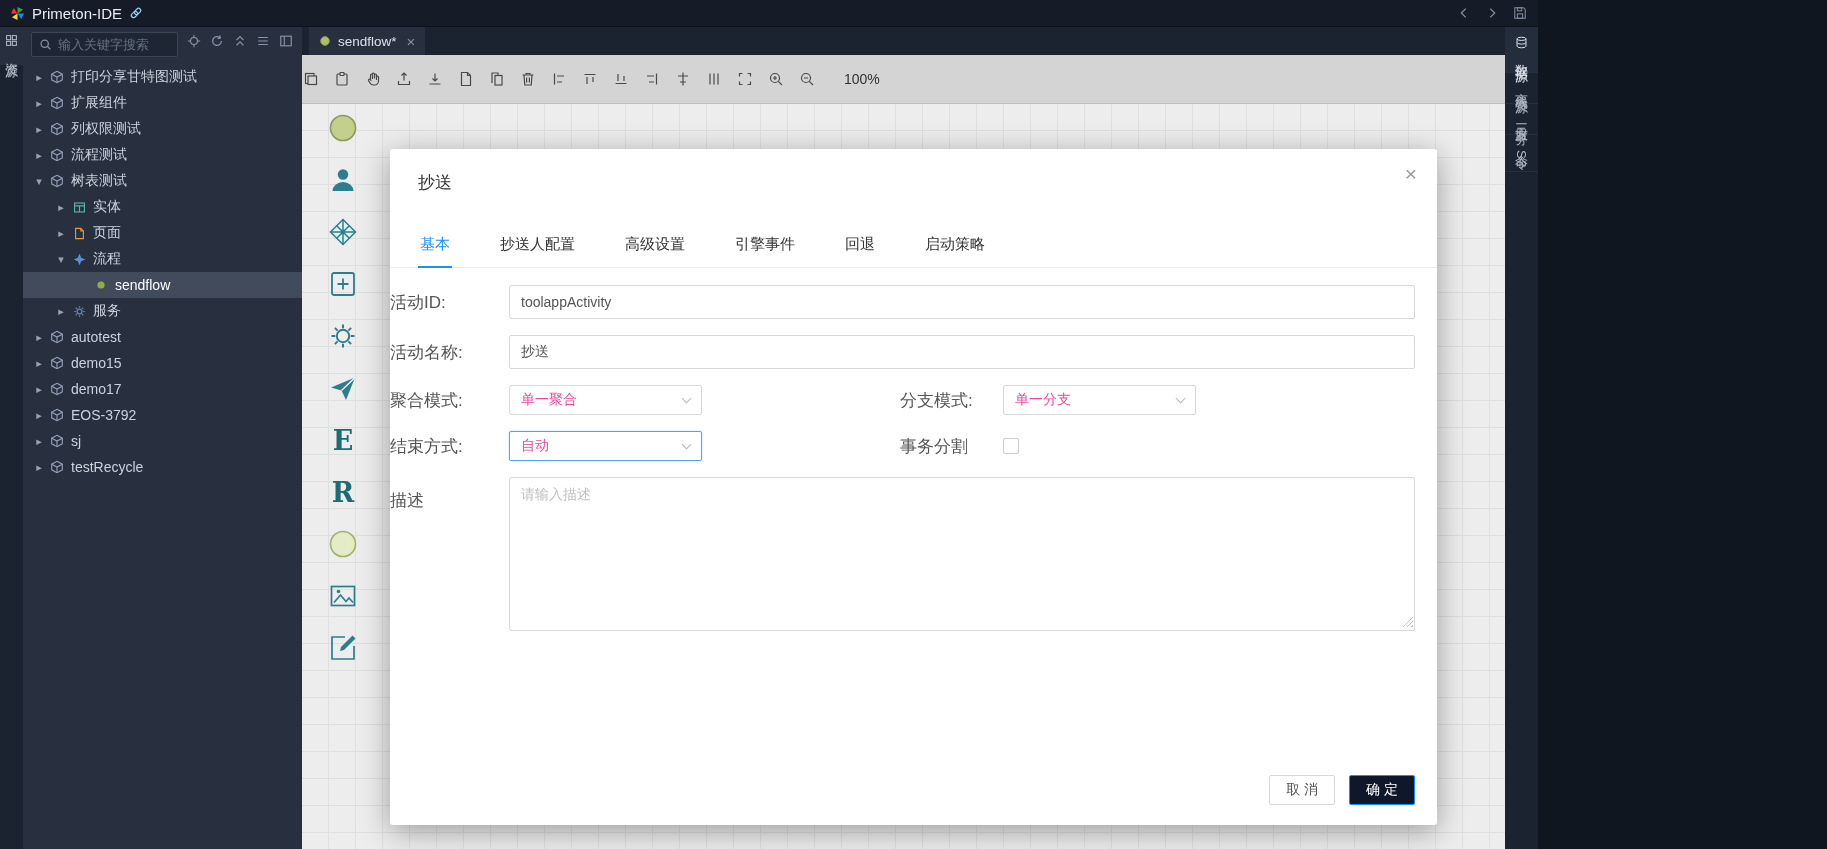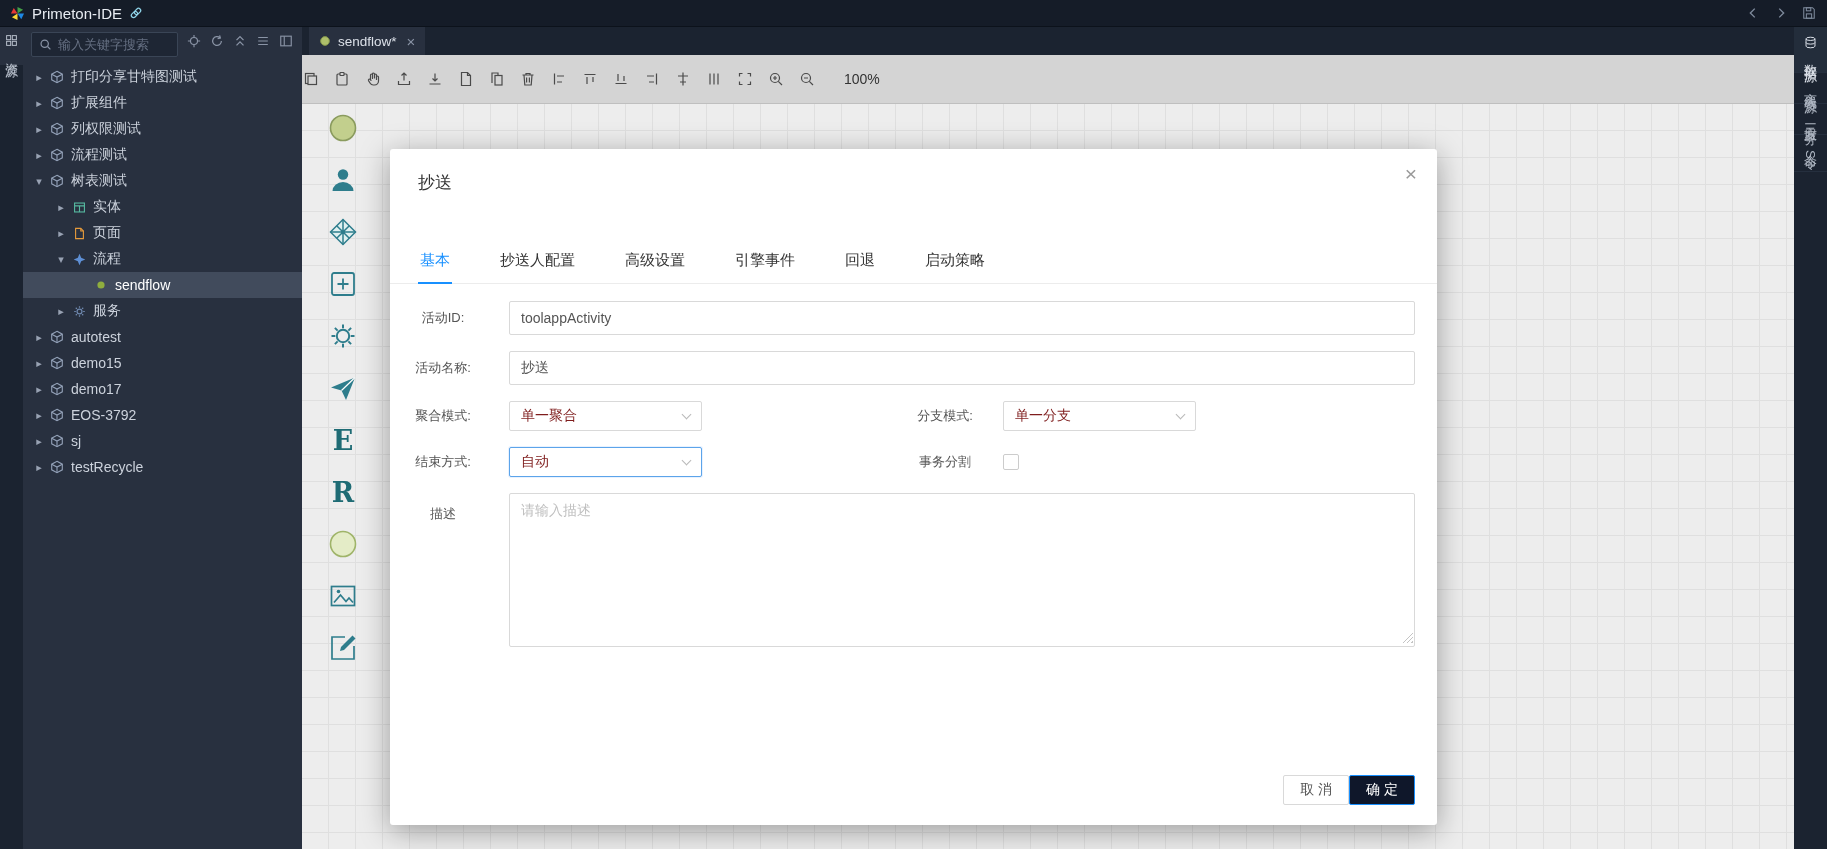--- a/index.html
+++ b/index.html
@@ -1,17 +1,17 @@
 <!DOCTYPE html>
 <html><head>
 <meta charset="utf-8">
 <style>
   *{margin:0;padding:0;box-sizing:border-box}
   html,body{width:1827px;height:849px;overflow:hidden;background:#10161f}
-  #app{position:relative;width:1827px;height:849px;font-family:"Liberation Sans","DejaVu Sans",sans-serif;font-size:14px;color:#333}
+  #app{position:relative;width:1538px;height:849px;font-family:"Liberation Sans","DejaVu Sans",sans-serif;font-size:14px;color:#333}
 
   
   #topbar{position:absolute;left:0;top:0;right:0;height:27px;background:#151c28;border-bottom:1px solid #0c121b;display:flex;align-items:center;padding:0 10px;gap:7px;z-index:5}
   #topbar .title{color:#e8ecf2;font-size:15px}
   .tb-right{margin-left:auto;display:flex;align-items:center;gap:12px;color:#7e8a9c}
   .tb-btn{width:16px;height:16px;display:flex;align-items:center;justify-content:center;cursor:pointer}
 
   
   #left-strip{position:absolute;left:0;top:27px;width:23px;bottom:0;background:#1b2330;z-index:4}
   .vtab{display:flex;flex-direction:column;align-items:center;gap:5px;padding:7px 0;color:#b9c1cd;cursor:pointer;width:100%}
@@ -49,40 +49,40 @@
   
   #right-strip{position:absolute;right:0;top:27px;width:33px;bottom:0;background:#1b2330;display:flex;flex-direction:column;z-index:4}
   .rtab{display:flex;flex-direction:column;align-items:center;gap:5px;padding:9px 0;color:#aeb6c2;border-bottom:1px solid #252f3e;cursor:pointer}
   .rtab.active{background:#232d3b;color:#dfe4ec}
 
   
   .modal{position:absolute;left:390px;top:149px;width:1047px;height:676px;background:#fff;border-radius:3px;box-shadow:0 6px 30px rgba(0,0,0,.35);z-index:50;display:flex;flex-direction:column}
   .modal-head{padding:22px 28px 0;position:relative;flex:none}
   .modal-title{font-size:17px;color:#333;line-height:24px}
   .modal-close{position:absolute;top:14px;right:20px;font-size:21px;color:#999;cursor:pointer;line-height:1}
-  .modal-tabs{display:flex;gap:46px;padding:0 28px;margin-top:48px;border-bottom:1px solid #ececec;flex:none}
+  .modal-tabs{display:flex;gap:46px;padding:0 28px;margin-top:32px;border-bottom:1px solid #ececec;flex:none}
   .mtab{padding:8px 2px 13px;font-size:15px;color:#333;cursor:pointer;position:relative}
   .mtab.active{color:#1890ff}
   .mtab.active::after{content:"";position:absolute;left:0;right:0;bottom:-1px;height:2px;background:#1890ff}
   .modal-body{padding-top:17px;flex:none}
   .frow{display:flex;align-items:center;margin-bottom:16px}
   .frow.align-top{align-items:flex-start}
-  .flabel{width:106px;flex:none;text-align:center;font-size:13px;color:#555;margin-right:13px}
+  .flabel{width:106px;flex:none;text-align:left;font-size:17px;color:#555;margin-right:13px}
   .frow.align-top .flabel{margin-top:12px}
   .flabel.second{width:90px;margin-left:198px}
   .finput{height:30px;border:1px solid #d9d9d9;border-radius:2px;font-size:14px;color:#555;padding:16px 11px;outline:none;flex:1;margin-right:22px;font-family:inherit}
-  .fselect{width:193px;flex:none;height:30px;border:1px solid #d9d9d9;border-radius:2px;display:flex;align-items:center;justify-content:space-between;padding:0 11px;font-size:14px;color:#7f1d1d;cursor:pointer;background:#fff}
+  .fselect{width:193px;flex:none;height:30px;border:1px solid #d9d9d9;border-radius:2px;display:flex;align-items:center;justify-content:space-between;padding:0 11px;font-size:14px;color:#ec4899;cursor:pointer;background:#fff}
   .fselect.focused{border-color:#5ca4ea;box-shadow:0 0 0 1px rgba(64,150,255,.12)}
   .chev{width:7px;height:7px;border-right:1.4px solid #b9b9b9;border-bottom:1.4px solid #b9b9b9;transform:rotate(45deg);margin-top:-4px;flex:none}
   .fcheckbox{width:16px;height:16px;border:1px solid #ccc;border-radius:2px;background:#fff;cursor:pointer;flex:none}
   .ta-wrap{position:relative;flex:1;margin-right:22px}
   .ta-wrap textarea{display:block;width:100%;height:154px;border:1px solid #d9d9d9;border-radius:2px;padding:8px 11px;font-size:14px;color:#555;resize:none;outline:none;font-family:Liberation Serif, serif}
   .ta-wrap textarea::placeholder{color:#bfbfbf}
   .resize-handle{position:absolute;right:2px;bottom:4px;width:11px;height:11px;clip-path:polygon(100% 0,100% 100%,0 100%);background:repeating-linear-gradient(135deg,transparent 0 2px,#c4c4c4 2px 3px)}
-  .modal-footer{margin-top:auto;padding:0 22px 20px;display:flex;justify-content:flex-end;flex:none}
+  .modal-footer{margin-top:auto;padding:0 22px 20px;display:flex;justify-content:flex-end;gap:14px;flex:none}
   .btn{height:30px;min-width:60px;padding:0 16px;border:1px solid #d9d9d9;background:#fff;border-radius:2px;font-size:14px;color:#555;cursor:pointer;font-family:inherit}
   .btn.primary{background:#0f172a;border-color:#1890ff;color:#fff}
   .ic{display:inline-flex;align-items:center;justify-content:center}
   svg{display:block}
 </style>
 </head>
 <body>
 
 <div id="app">
 

